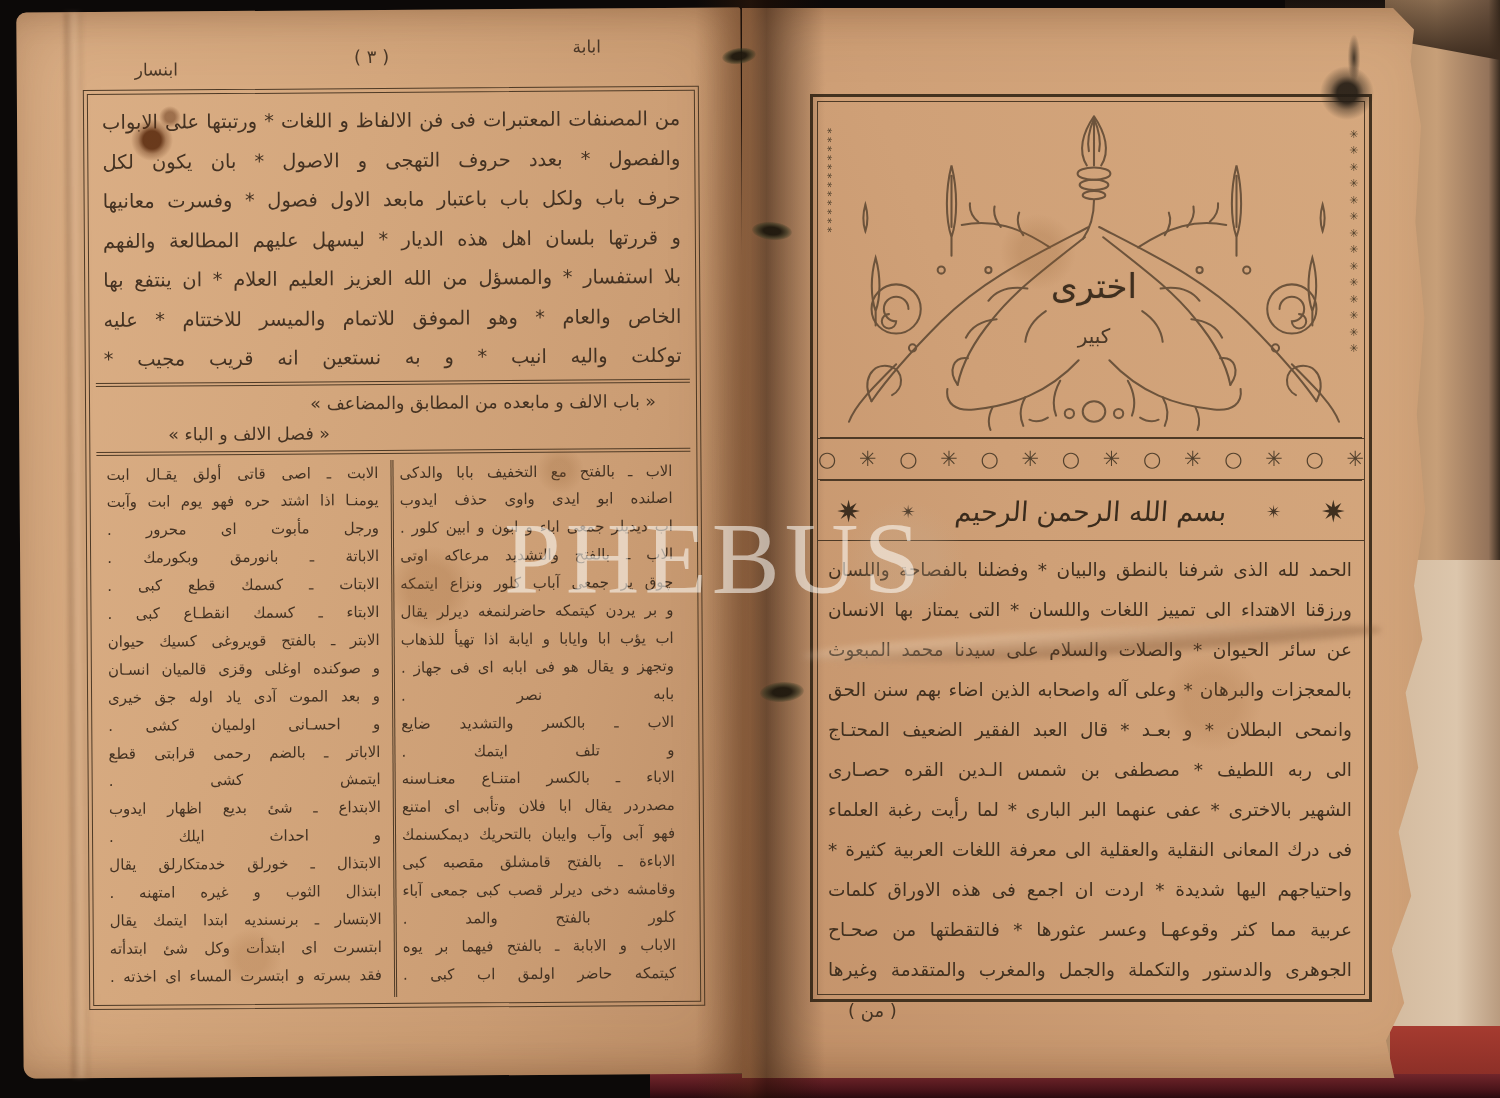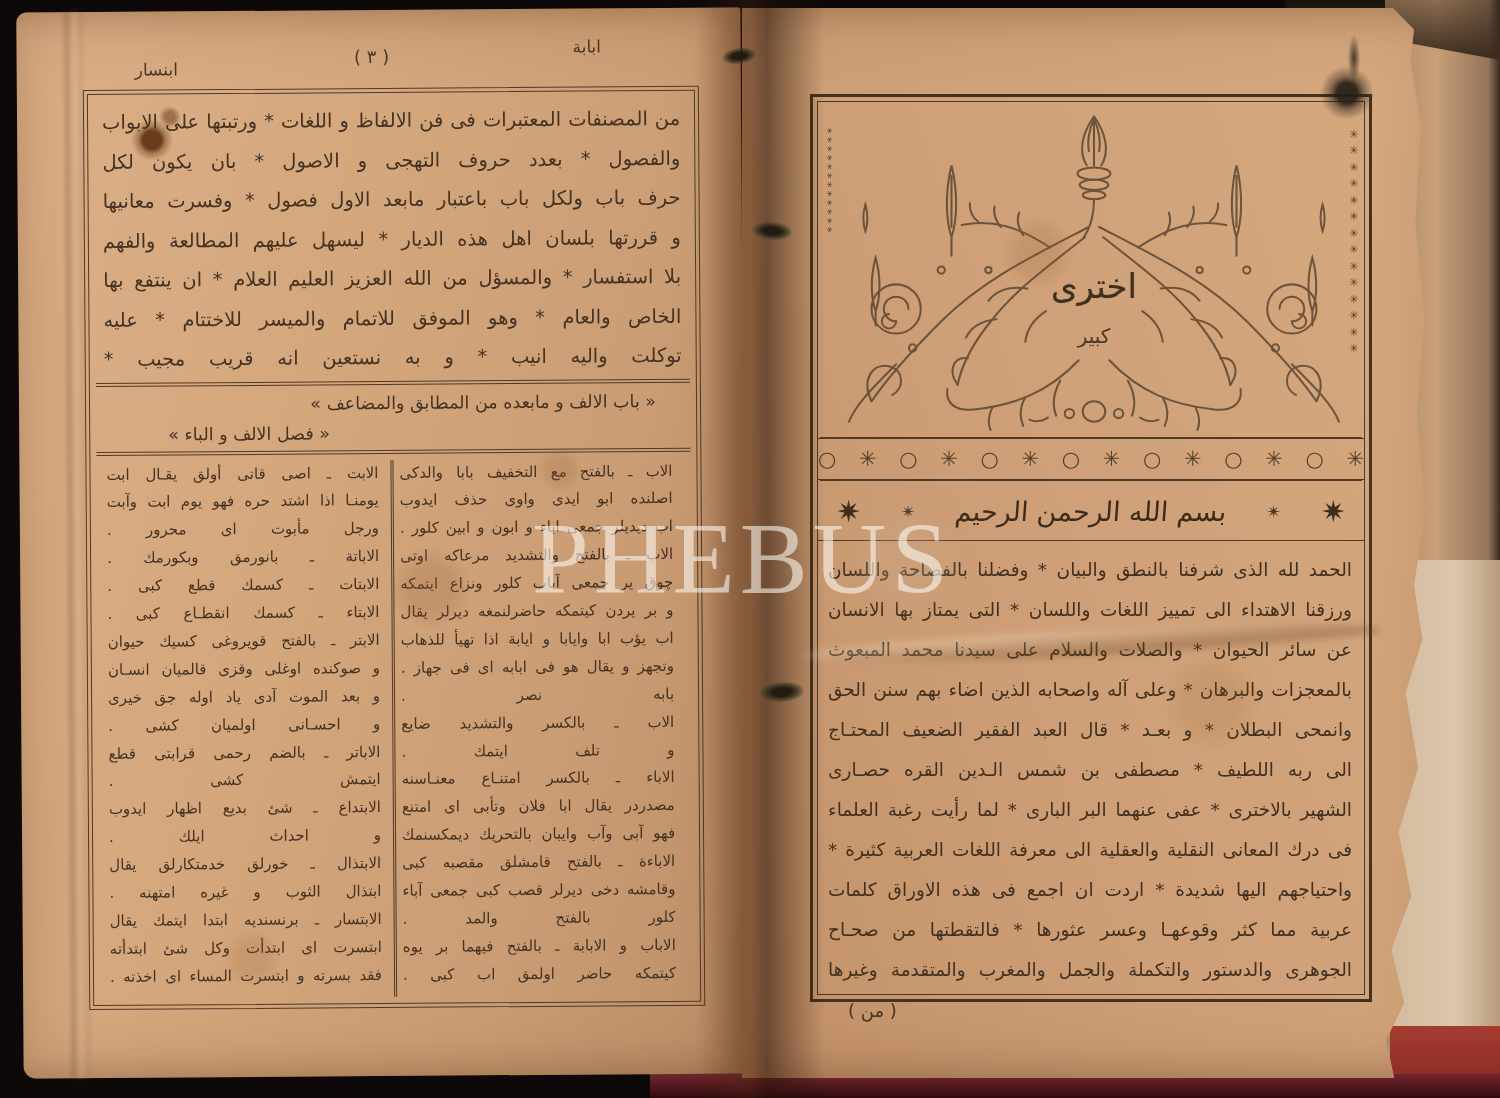--- a/index.html
+++ b/index.html
@@ -101,21 +101,21 @@
     radial-gradient(circle at 152px 140px, rgba(86,38,10,.85) 0 9px, rgba(86,38,10,.35) 14px, transparent 21px),
     radial-gradient(circle at 170px 117px, rgba(86,38,10,.45) 0 5px, transparent 11px),
     radial-gradient(circle at 1347px 93px,  rgba(36,29,21,.92) 0 10px, rgba(36,29,21,.42) 17px, transparent 27px),
     radial-gradient(ellipse 9px 34px at 1354px 58px, rgba(36,29,21,.8), transparent 70%),
     radial-gradient(circle at 430px 588px,  rgba(152,97,50,.22) 0 22px, transparent 42px),
     radial-gradient(circle at 252px 958px,  rgba(152,97,50,.18) 0 14px, transparent 30px),
     radial-gradient(circle at 1212px 702px, rgba(152,97,50,.16) 0 26px, transparent 50px),
     radial-gradient(circle at 1038px 252px, rgba(142,92,46,.18) 0 18px, transparent 38px),
     radial-gradient(circle at 560px 470px,  rgba(142,92,46,.20) 0 10px, transparent 24px),
     radial-gradient(circle at 905px 560px,  rgba(200,170,140,.25) 0 30px, transparent 60px); }
-  .watermark { position:absolute; left:532px; top:500px; z-index:30;
+  .watermark { position:absolute; left:504px; top:500px; z-index:30;
     font-family:"Liberation Serif", serif; font-size:102px; font-weight:normal;
     letter-spacing:5px; color:rgba(252,250,245,.58); }
 </style>
 </head>
 <body>
 
 <div>
 
   <div class="page-stack-edge"></div>
   <div class="page-stack-light"></div>

